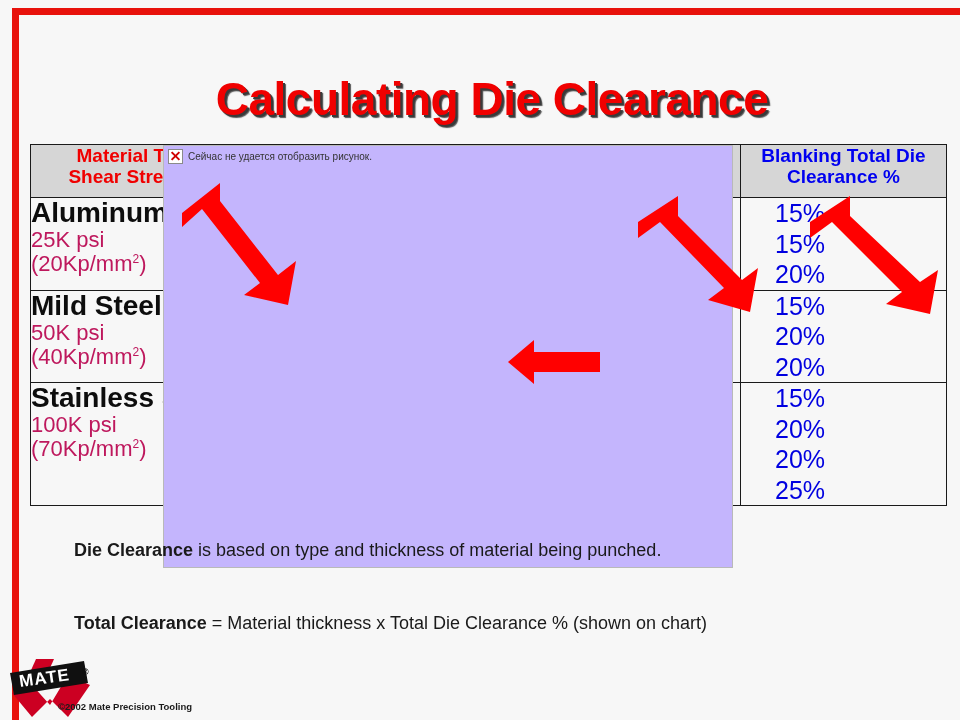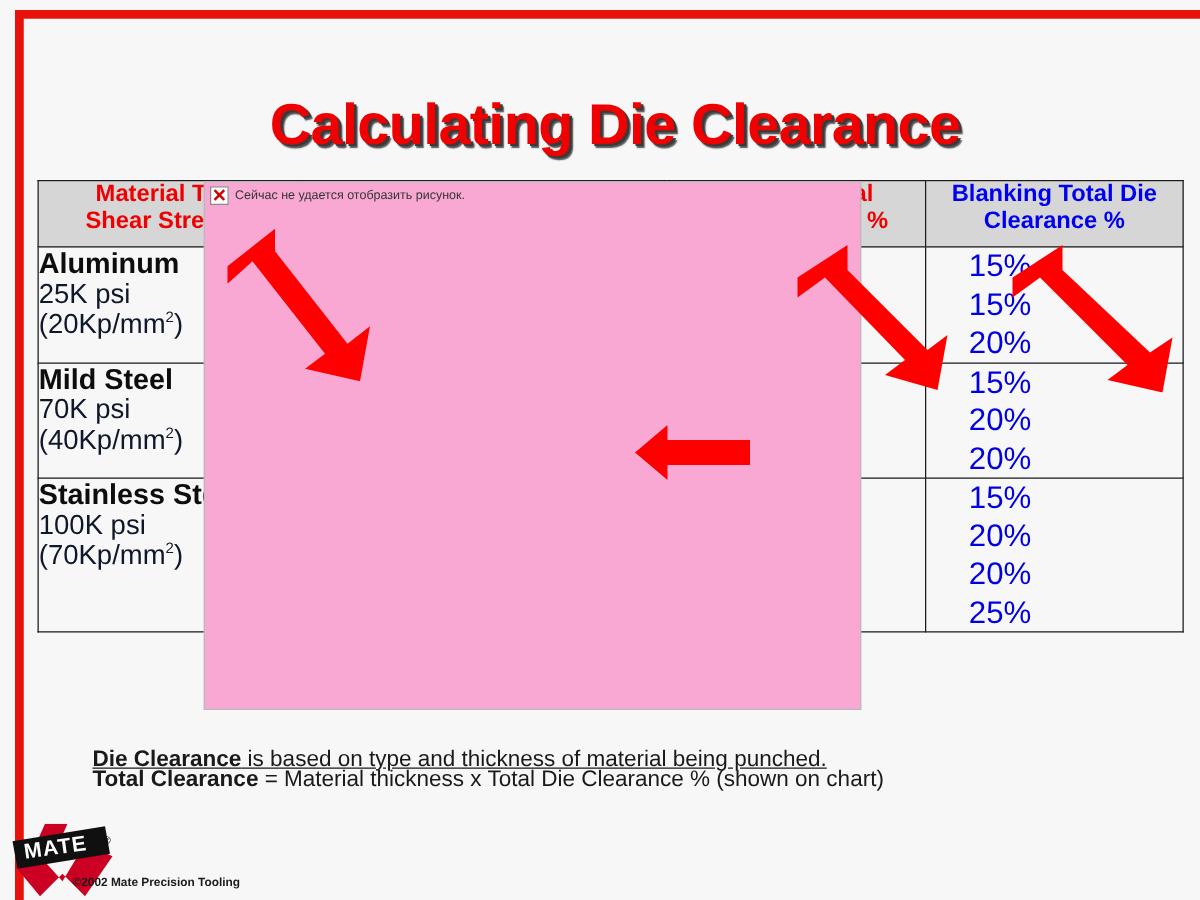--- a/index.html
+++ b/index.html
@@ -53,25 +53,25 @@
   .h-blue{color:#0000f0;}
 
   .col-type{width:212px;}
   .col-thick{width:290px;}
   .col-pierce{width:208px;}
   .col-blank{width:206px;}
 
   
   .mat-cell{padding:4px 0 6px 6px;}
   .mat-name{
-    font-size:23px;font-weight:bold;color:#0d0d0d;
+    font-size:28px;font-weight:bold;color:#0d0d0d;
     line-height:1.08;white-space:nowrap;
   }
   .mat-psi,.mat-kp{
-    font-size:22px;color:#0f172a;line-height:1.1;white-space:nowrap;
+    font-size:22px;color:#be185d;line-height:1.1;white-space:nowrap;
   }
   .mat-kp sup{font-size:12px;}
 
   
   .thick-cell{padding:4px 0 6px 4px;}
   .thick-line{
     font-size:15px;font-weight:bold;color:#000;
     line-height:1.05;white-space:nowrap;
     padding:4px 0 5px 3px;
     border-top:1px solid #1a1a1a;
@@ -80,22 +80,22 @@
 
   
   .pct-cell{padding:4px 0 6px 0;text-align:center;}
   .pct-line{font-size:25px;line-height:1.22;}
   .pct-pierce .pct-line{color:#1a1a1a;}
   .pct-blank .pct-line{color:#0000e0;text-align:left;padding-left:34px;}
 
   
   #broken-image-placeholder{
     position:absolute;left:163px;top:145px;
-    width:526px;height:423px;
-    background:#f9a8d4;
+    width:570px;height:423px;
+    background:#c4b5fd;
     border:1px solid #b9b9b9;
     box-sizing:border-box;
     overflow:hidden;
   }
   #broken-image-bar{
     position:absolute;left:4px;top:3px;
     display:flex;align-items:center;gap:5px;
     white-space:nowrap;
   }
   #broken-image-icon{
@@ -119,21 +119,21 @@
   
   .arrow{position:absolute;pointer-events:none;}
   .arrow svg{display:block;}
 
   
   .caption{
     position:absolute;left:74px;
     font-size:18px;color:#1a1a1a;
     white-space:nowrap;
   }
-  #caption-1{top:597px;text-decoration:underline;}
+  #caption-1{top:540px;}
   #caption-2{top:613px;text-align:right;}
   .caption b{font-weight:bold;}
 
   
   #mate-logo{position:absolute;left:6px;top:659px;width:240px;height:58px;}
   #mate-copyright{
     position:absolute;left:58px;top:701px;
     font-size:9.5px;font-weight:bold;color:#1a1a1a;
     white-space:nowrap;
   }
@@ -191,21 +191,21 @@
         </td>
         <td class="pct-cell pct-blank">
           <div class="pct-line">15%</div>
           <div class="pct-line">15%</div>
           <div class="pct-line">20%</div>
         </td>
       </tr>
       <tr>
         <td class="mat-cell">
           <div class="mat-name">Mild Steel</div>
-          <div class="mat-psi">70K psi</div>
+          <div class="mat-psi">50K psi</div>
           <div class="mat-kp"><span>(40Kp/mm</span><sup>2</sup><span>)</span></div>
         </td>
         <td class="thick-cell">
           <div class="thick-line">Less than .118" (3.0mm)</div>
           <div class="thick-line">.118" (3.0mm) to .236" (6.0mm)</div>
           <div class="thick-line">Greater than .236" (6.0mm)</div>
         </td>
         <td class="pct-cell pct-pierce">
           <div class="pct-line">20%</div>
           <div class="pct-line">25%</div>

